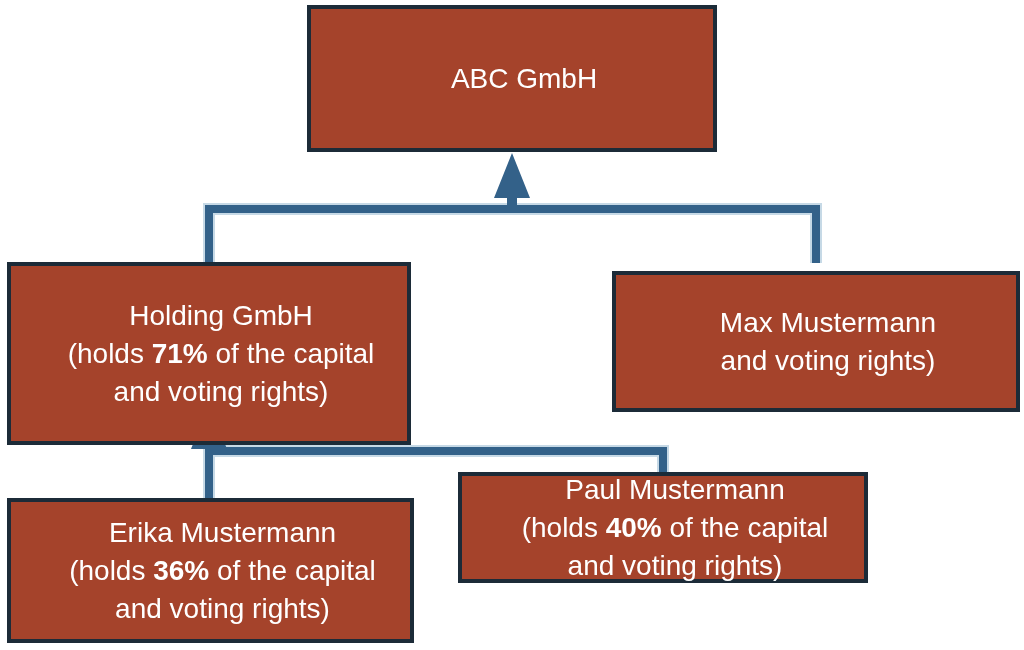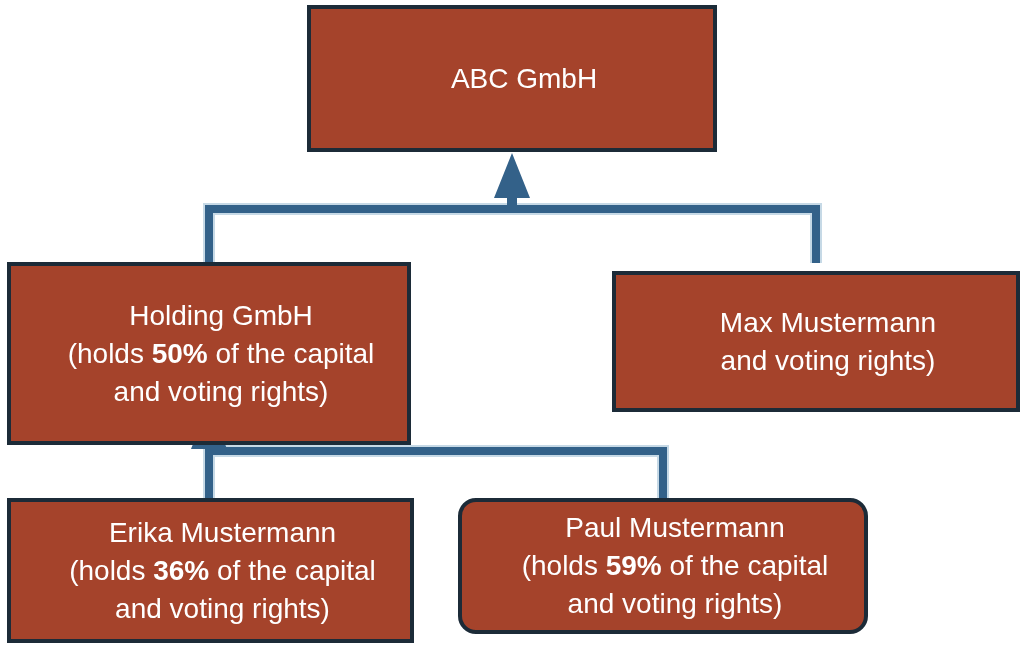--- a/index.html
+++ b/index.html
@@ -60,21 +60,21 @@
     font-size: 28px;
     line-height: 38px;
     z-index: 1;
     padding-left: 24px;
   }
   .node b { font-weight: 700; }
   #node-abc     { left: 307px; top:   5px; width: 410px; height: 147px; }
   #node-holding { left:   7px; top: 262px; width: 404px; height: 183px; }
   #node-max     { left: 612px; top: 262px; width: 408px; height: 141px; margin-top: 9px; }
   #node-erika   { left:   7px; top: 498px; width: 407px; height: 145px; }
-  #node-paul    { left: 458px; top: 498px; width: 410px; height: 136px; border-radius: 18px; }
+  #node-paul    { left: 458px; top: 472px; width: 410px; height: 111px; }
 </style>
 </head>
 <body>
 
 <div id="canvas">
 
   <svg id="connector-layer" viewBox="0 0 1024 650" xmlns="http://www.w3.org/2000/svg">
 
     <path class="conn-halo" d="M 209 263 L 209 209 L 816 209 L 816 263"></path>
     <path class="conn" d="M 209 263 L 209 209 L 816 209 L 816 263"></path>
@@ -85,34 +85,34 @@
     <path class="conn" d="M 209 498 L 209 451 L 663 451 L 663 498"></path>
     <polygon class="arrowhead" points="191,449 227,449 209,404"></polygon>
   </svg>
 
   <div class="node" id="node-abc">
     <div class="line">ABC GmbH</div>
   </div>
 
   <div class="node" id="node-holding">
     <div class="line">Holding GmbH</div>
-    <div class="line"><span>(holds </span><b>50%</b><span> of the capital</span></div>
+    <div class="line"><span>(holds </span><b>71%</b><span> of the capital</span></div>
     <div class="line">and voting rights)</div>
   </div>
 
   <div class="node" id="node-max">
     <div class="line">Max Mustermann</div>
     <div class="line">and voting rights)</div>
   </div>
 
   <div class="node" id="node-erika">
     <div class="line">Erika Mustermann</div>
     <div class="line"><span>(holds </span><b>36%</b><span> of the capital</span></div>
     <div class="line">and voting rights)</div>
   </div>
 
   <div class="node" id="node-paul">
     <div class="line">Paul Mustermann</div>
-    <div class="line"><span>(holds </span><b>59%</b><span> of the capital</span></div>
+    <div class="line"><span>(holds </span><b>40%</b><span> of the capital</span></div>
     <div class="line">and voting rights)</div>
   </div>
 
 </div>
 
 </body></html>

